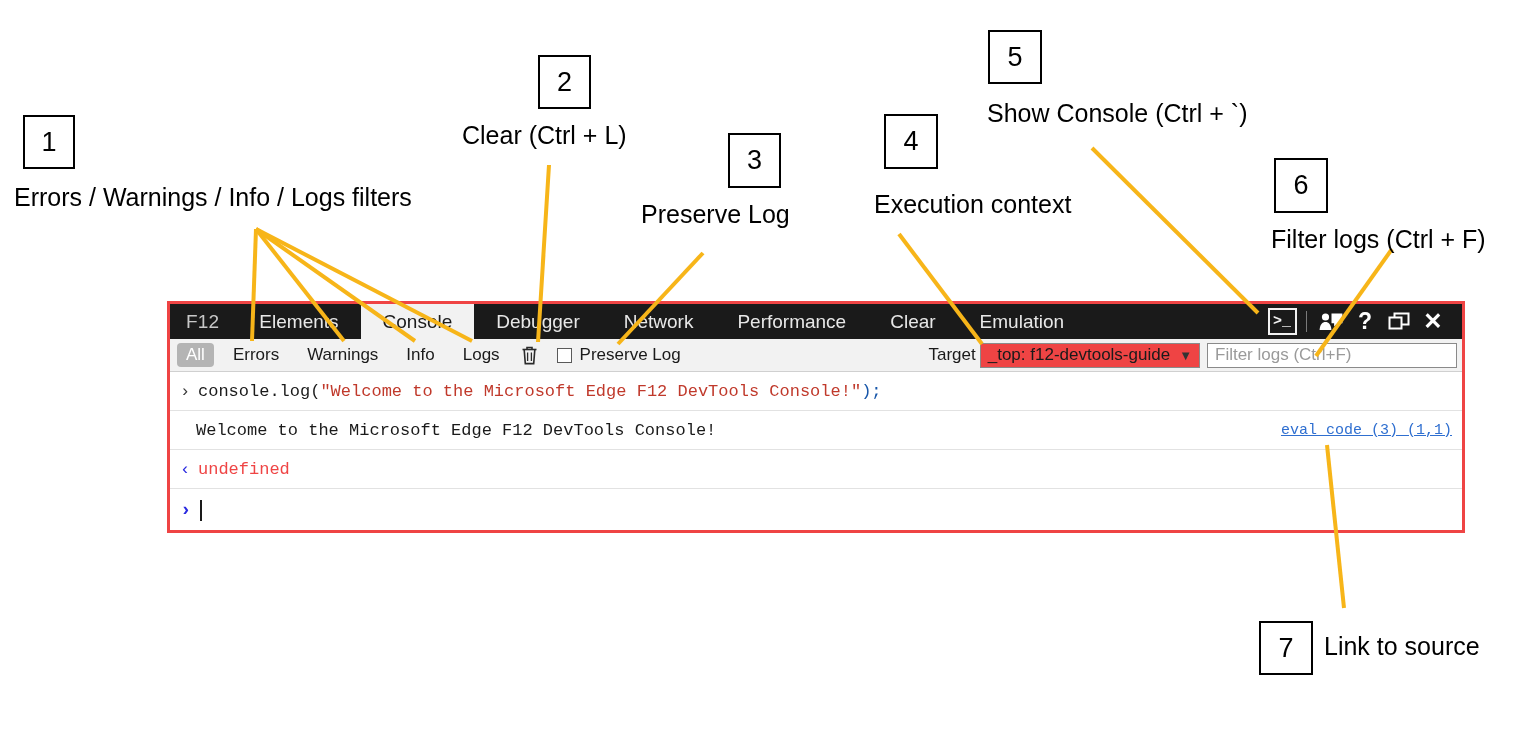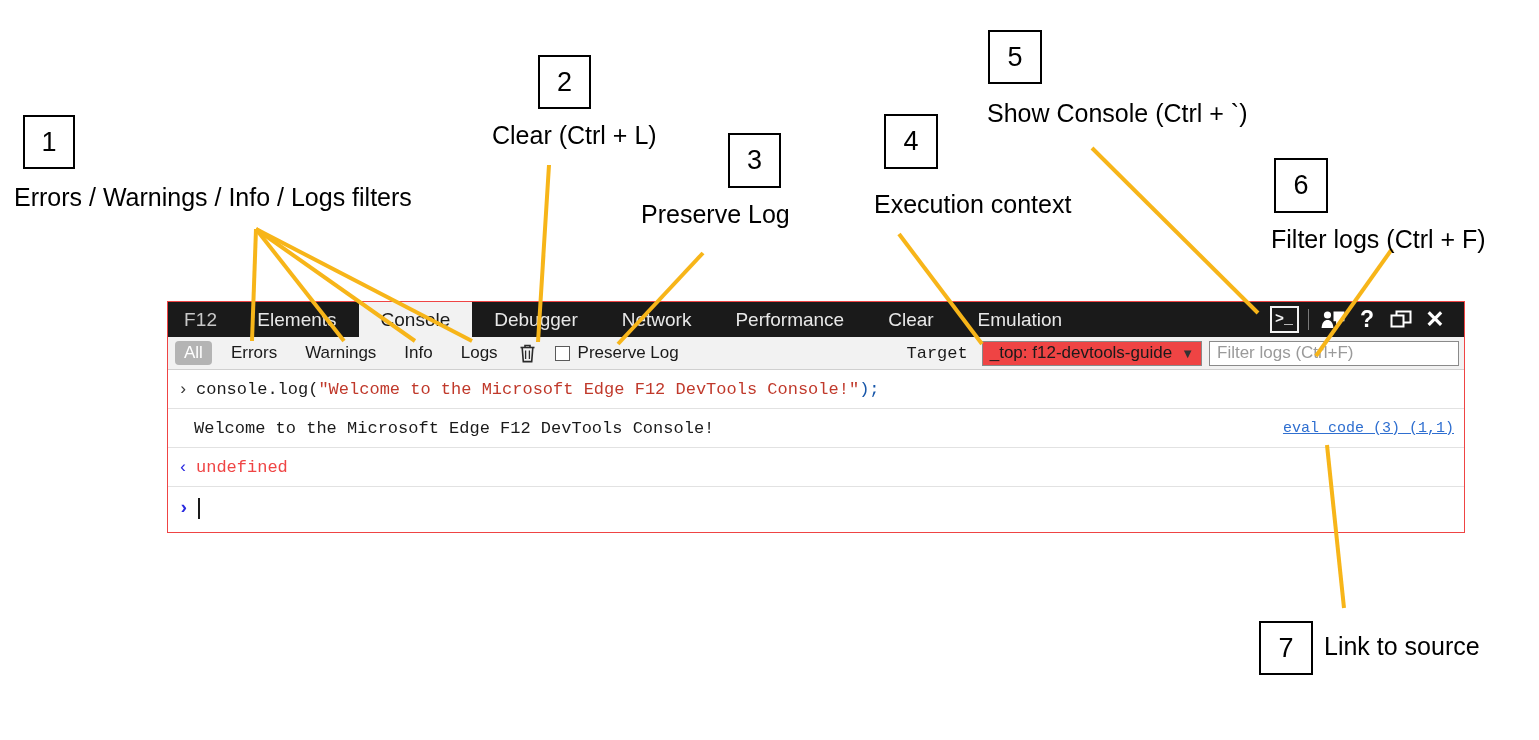--- a/index.html
+++ b/index.html
@@ -44,21 +44,21 @@
   }
 
   
   #devtools {
     position: absolute;
     left: 167px;
     top: 301px;
     width: 1298px;
     height: 232px;
     background: #ffffff;
-    border: 1px solid #ef4444;
+    border: 3px solid #ef4444;
     box-sizing: border-box;
     z-index: 2;
     overflow: hidden;
   }
 
   
   .tabstrip {
     height: 35px;
     background: #1a1a1a;
     display: flex;
@@ -147,21 +147,21 @@
     margin-left: 14px;
   }
   .chkbox {
     width: 15px; height: 15px;
     border: 1px solid #5a5a5a;
     background: #ffffff;
     box-sizing: border-box;
   }
   .preserve-label { font-size: 17px; color: #1a1a1a; white-space: nowrap; }
   .fb-spacer { flex: 1 1 auto; }
-  .target-label { font-size: 17px; color: #1a1a1a; margin-right: 14px; font-family: Liberation Mono, monospace; }
+  .target-label { font-size: 17px; color: #1a1a1a; margin-right: 4px; }
   .target-select {
     height: 25px;
     border: 1px solid #8a8a8a;
     background: #ef4444;
     display: flex;
     align-items: center;
     padding: 0 7px;
     font-size: 17px;
     color: #1a1a1a;
     box-sizing: border-box;
@@ -262,21 +262,21 @@
   <path d="M1392,249 L1316,356" stroke="#f7b519" stroke-width="4" fill="none"></path>
 
   <path d="M1344,608 L1327,445" stroke="#f7b519" stroke-width="4" fill="none"></path>
 </svg>
 
 <div id="annotations-text" style="position:absolute;left:0;top:0;width:1539px;height:740px;z-index:6;">
   <div class="anno-num" style="left:23px;top:115px;width:48px;height:50px;">1</div>
   <div class="anno-label" style="left:14px;top:183px;">Errors / Warnings / Info / Logs filters</div>
 
   <div class="anno-num" style="left:538px;top:55px;width:49px;height:50px;">2</div>
-  <div class="anno-label" style="left:492px;top:121px;">Clear (Ctrl + L)</div>
+  <div class="anno-label" style="left:462px;top:121px;">Clear (Ctrl + L)</div>
 
   <div class="anno-num" style="left:728px;top:133px;width:49px;height:51px;">3</div>
   <div class="anno-label" style="left:641px;top:200px;">Preserve Log</div>
 
   <div class="anno-num" style="left:884px;top:114px;width:50px;height:51px;">4</div>
   <div class="anno-label" style="left:874px;top:190px;">Execution context</div>
 
   <div class="anno-num" style="left:988px;top:30px;width:50px;height:50px;">5</div>
   <div class="anno-label" style="left:987px;top:99px;">Show Console (Ctrl + `)</div>
 

